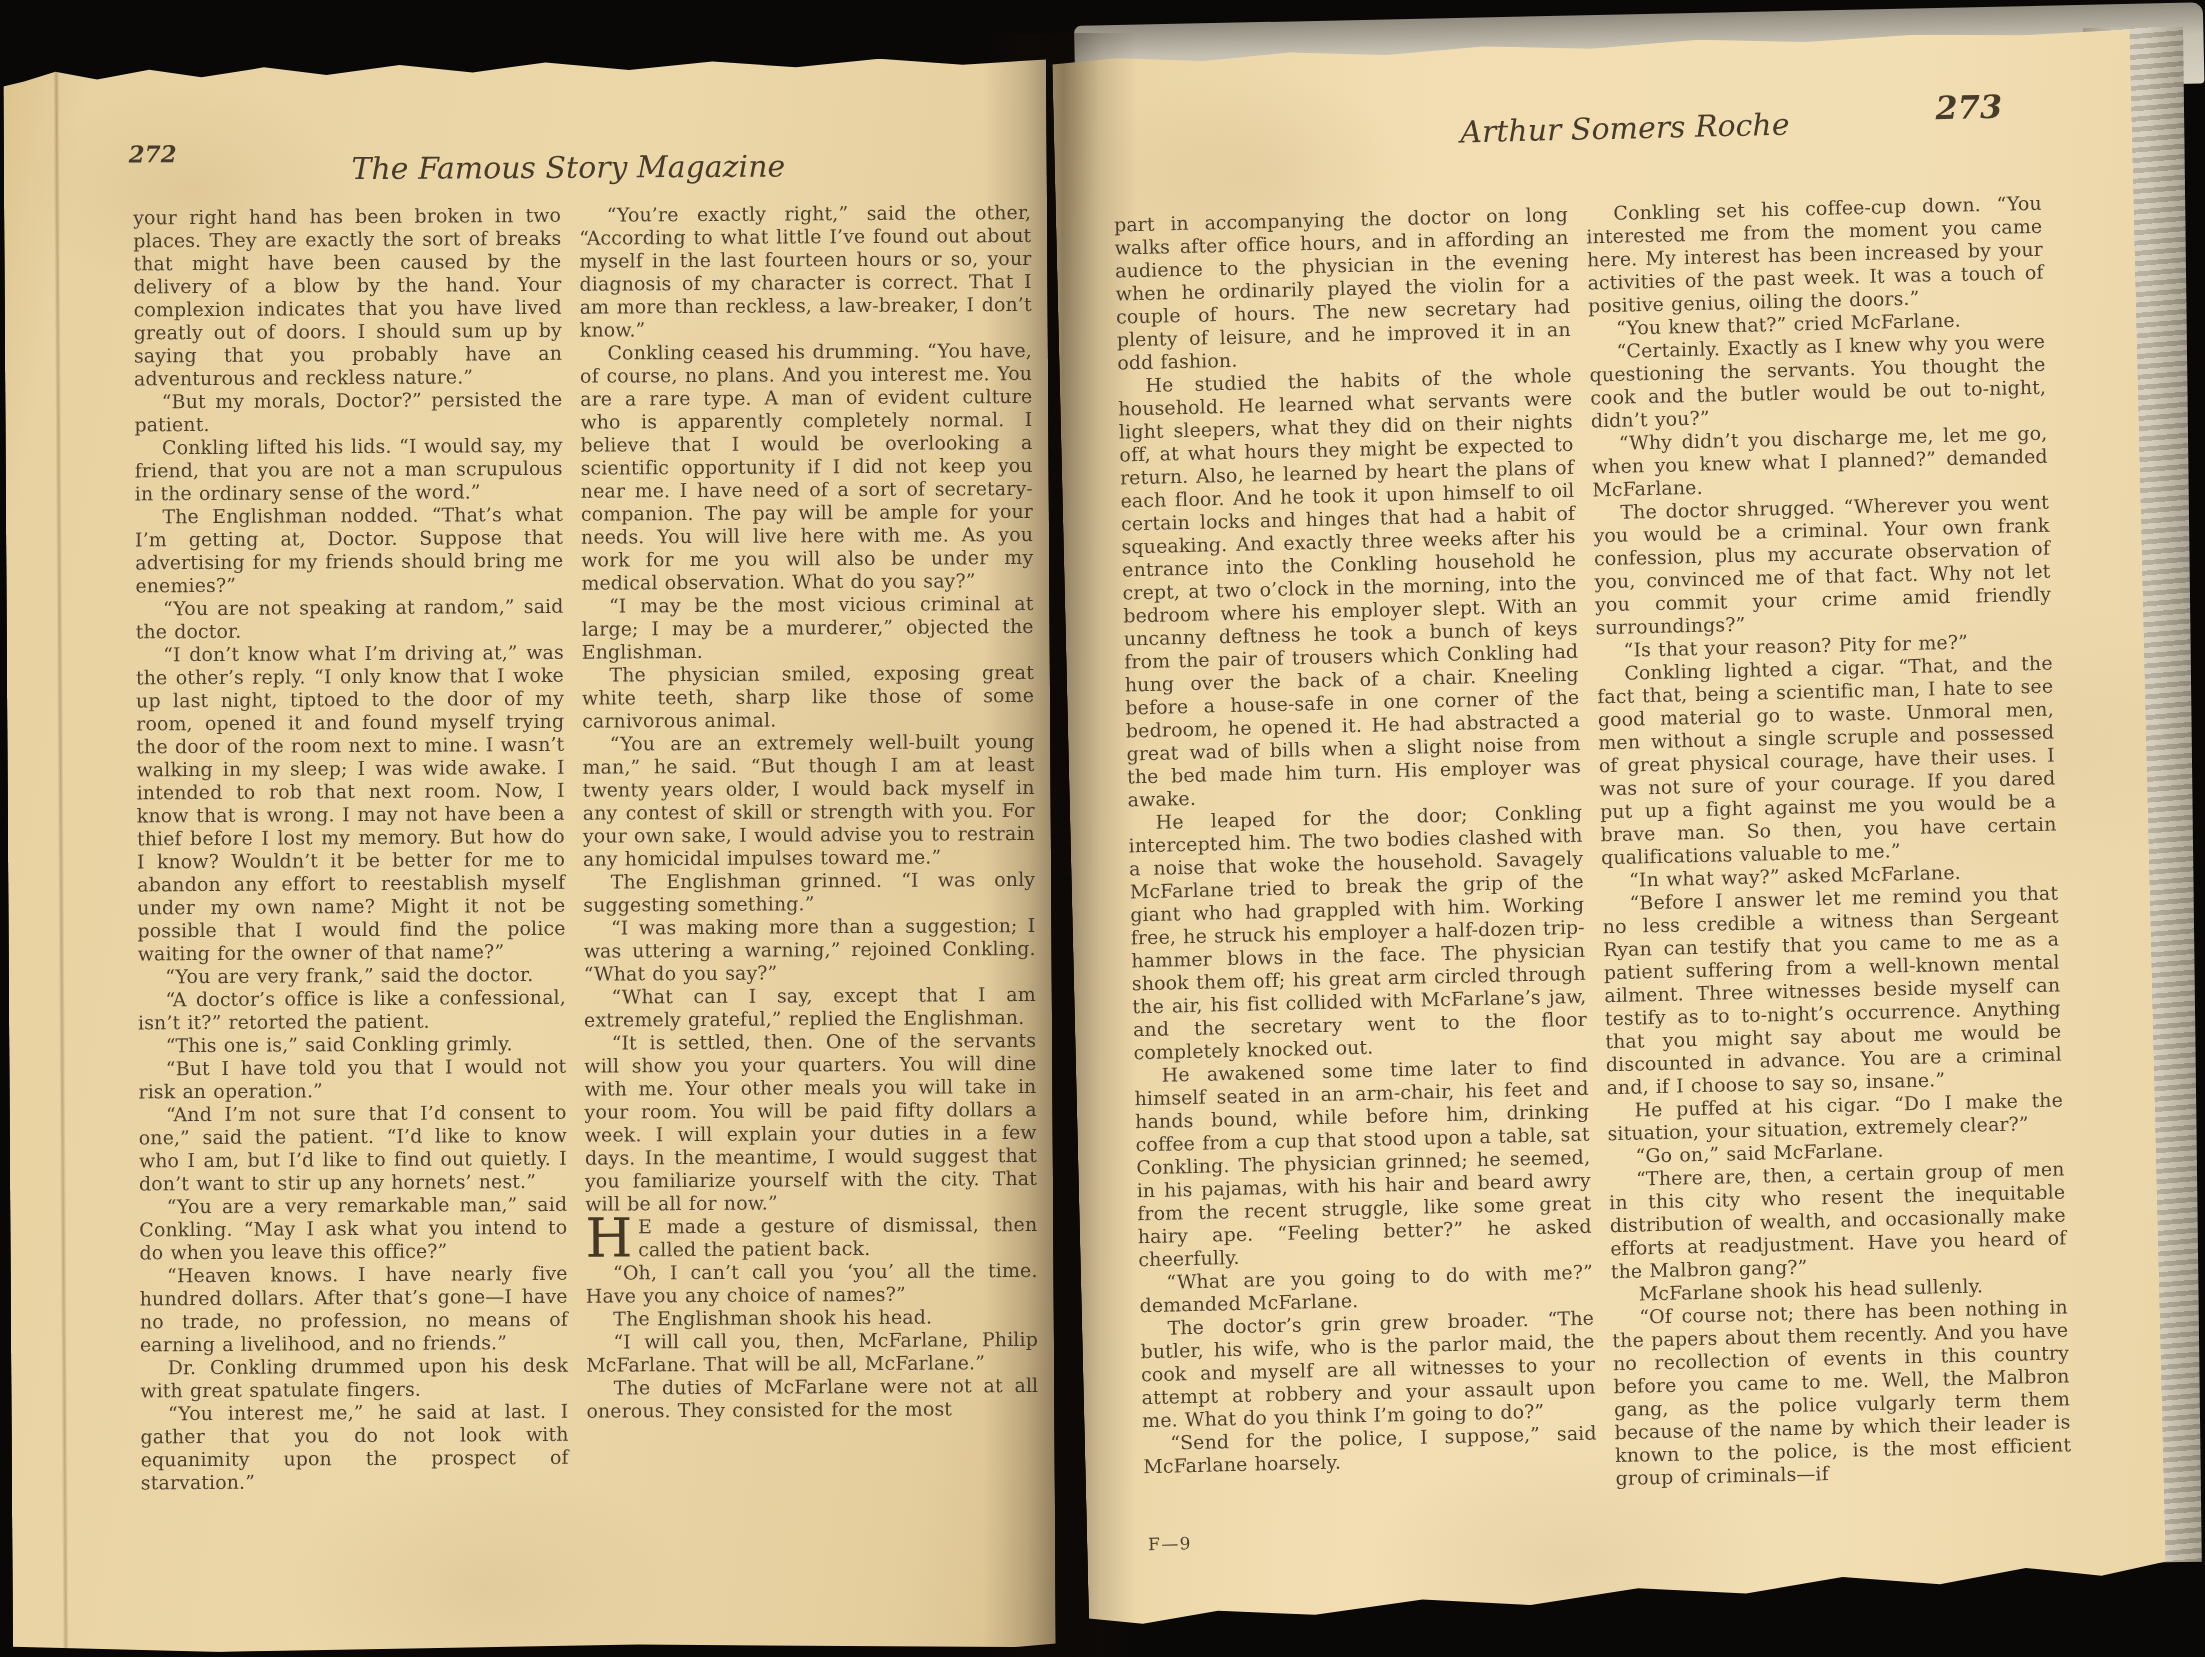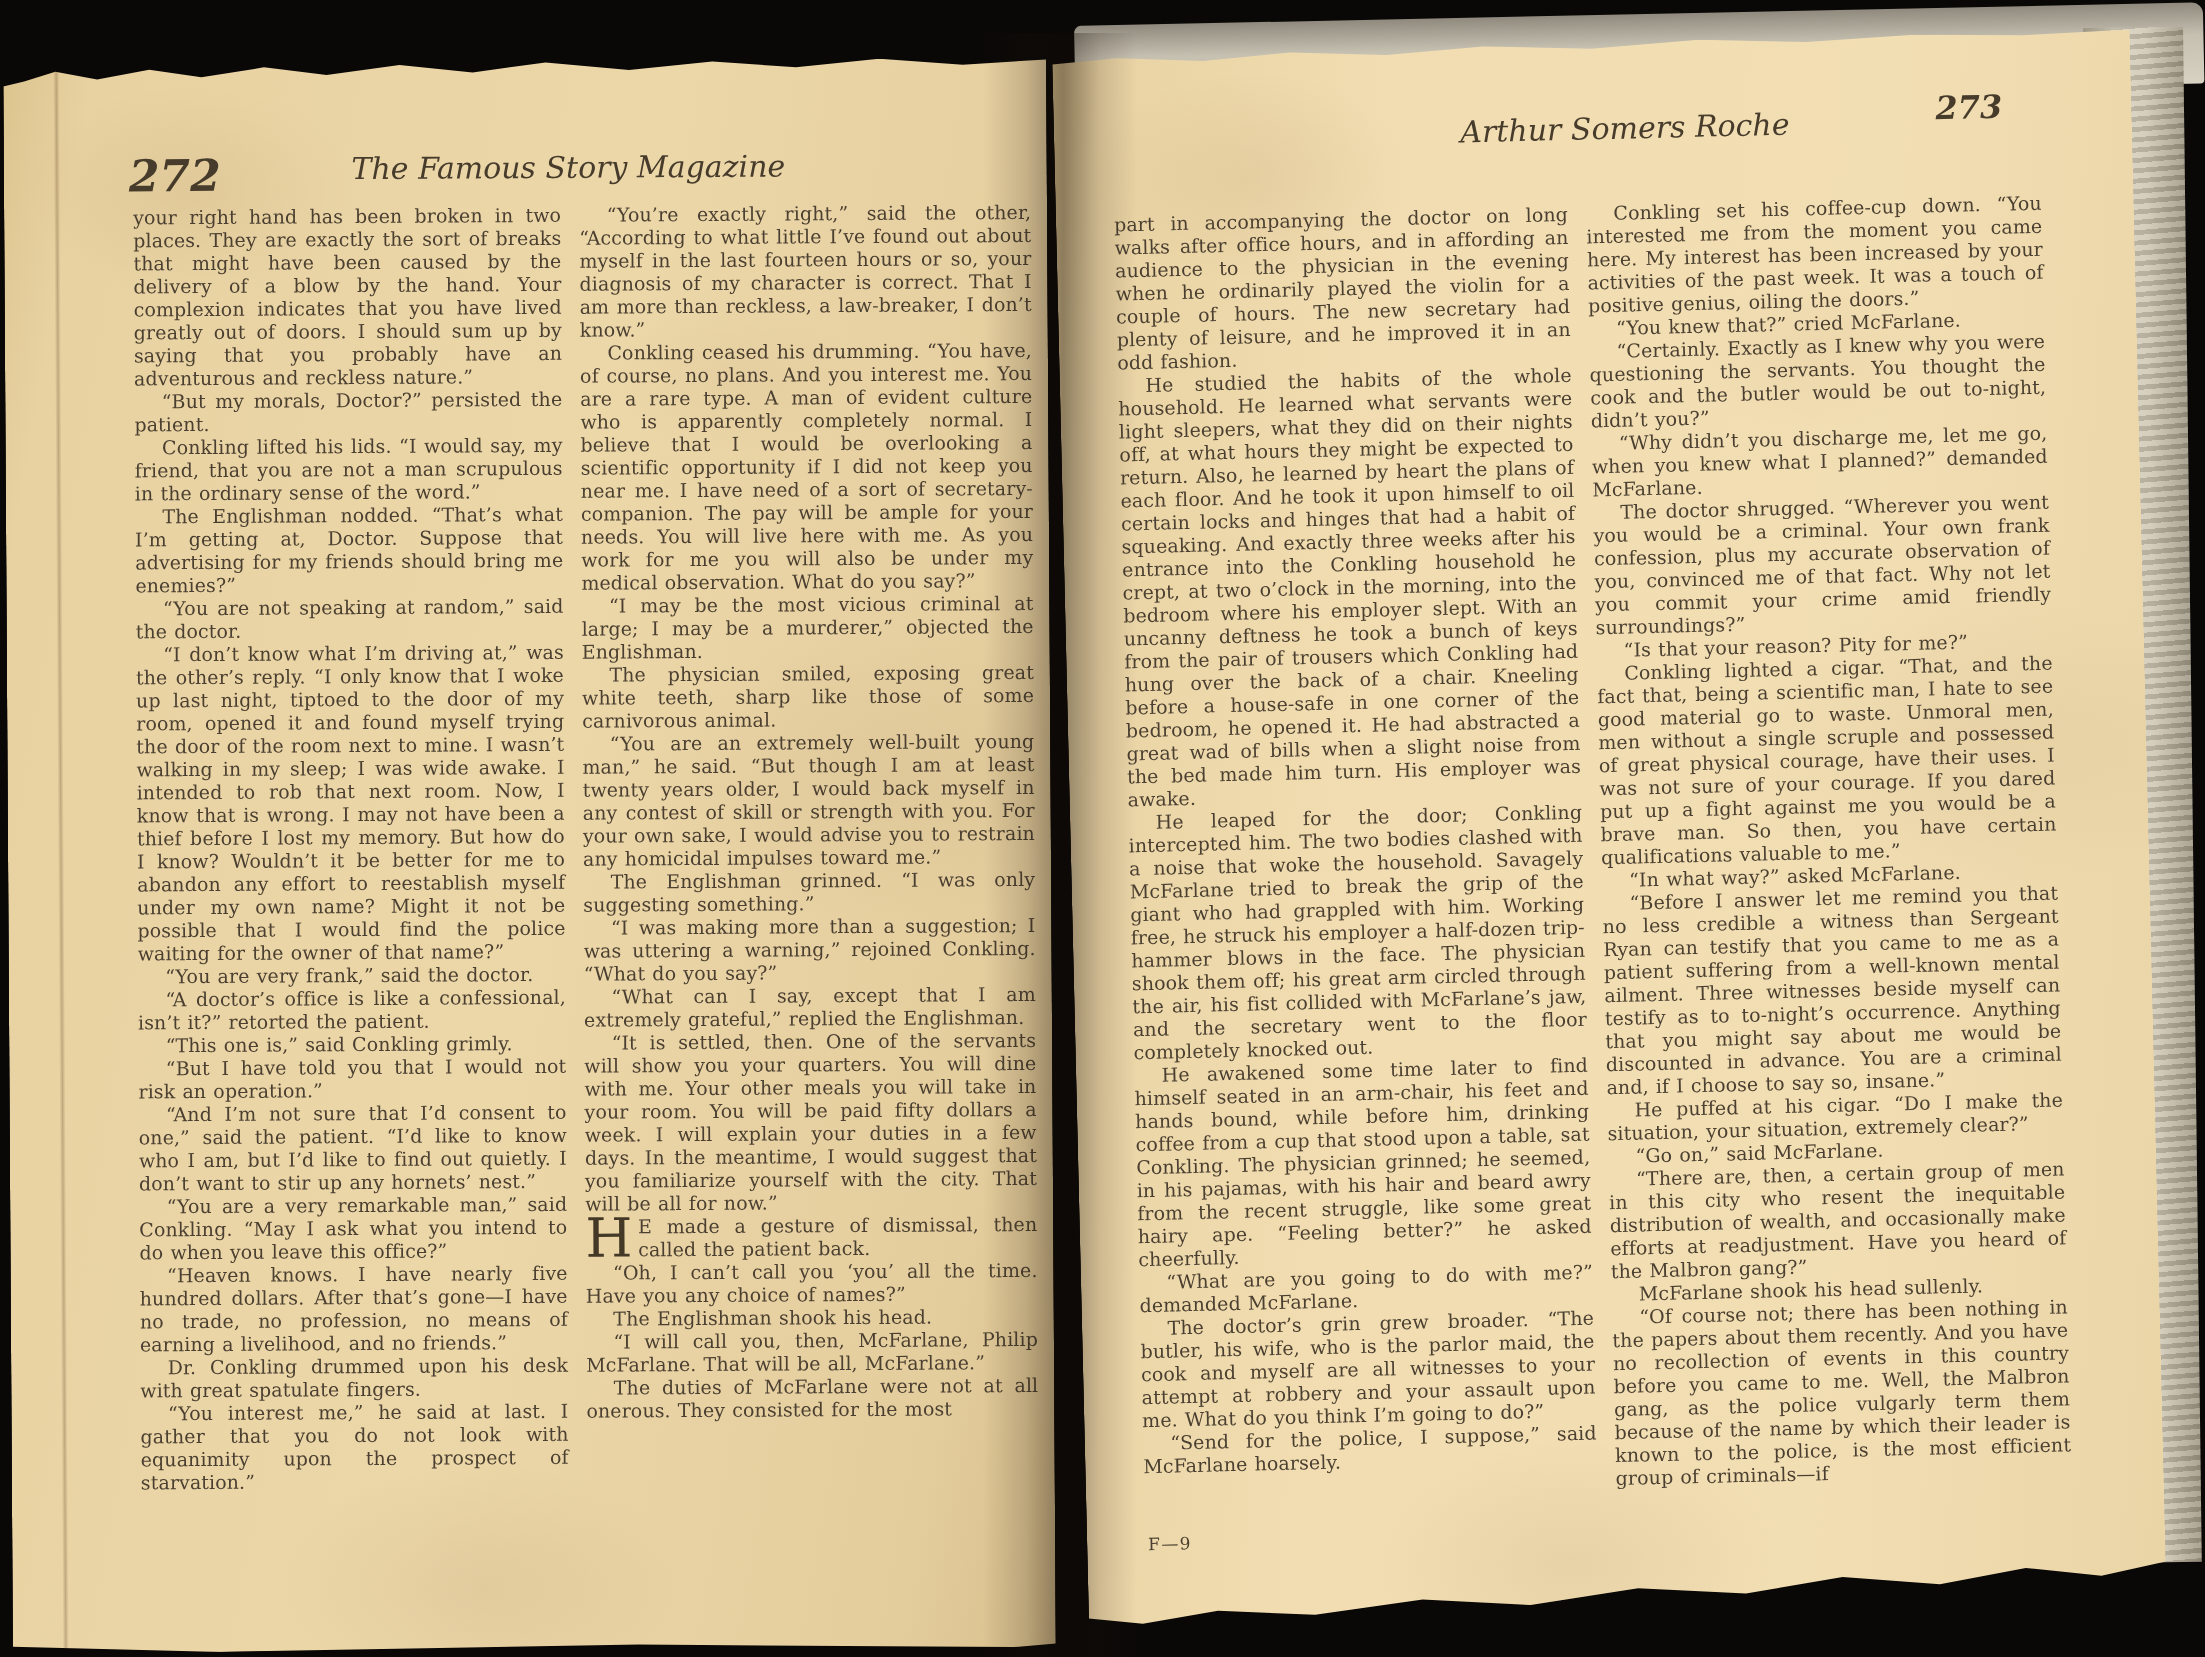--- a/index.html
+++ b/index.html
@@ -50,21 +50,21 @@
     position:absolute; left:50px; top:0; width:5.5px; height:100%;
     background:linear-gradient(90deg, rgba(90,60,30,0) 0%, rgba(90,60,30,0.28) 50%, rgba(90,60,30,0) 100%);
   }
   .gutter {
     position:absolute; left:983px; top:33px; width:154px; height:1624px; z-index:5; pointer-events:none;
     background:linear-gradient(90deg, rgba(30,18,8,0) 0%, rgba(30,18,8,0.16) 28%, rgba(18,10,4,0.40) 52%, rgba(30,18,8,0.14) 76%, rgba(30,18,8,0) 100%);
   }
   .pgnum, .runhead {
     position:absolute; font-style:italic; color:#473c2c; white-space:nowrap;
   }
-  .num-left  { left:125px;  top:87px; font-size:44px; font-weight:600; }
+  .num-left  { left:125px;  top:77px; font-size:23px; font-weight:600; }
   .head-left { left:289px;  top:89px; width:551px; text-align:center; font-size:30px; }
   .head-right{ left:330px;  top:69px; width:482px; text-align:center; font-size:30px; }
   .num-right { left:882px; top:55px;  font-size:32px; font-weight:600; }
   .cols { position:absolute; display:flex; }
   .page-left  .cols { left:129px; top:143px; width:898px; gap:18px; }
   .page-right .cols { left:58px;  top:160px; width:928px; gap:18px; }
   .col {
     text-align:justify; color:#4a3f30;
     font-size:19px; line-height:23px;
     word-spacing:1px; letter-spacing:0.1px;

